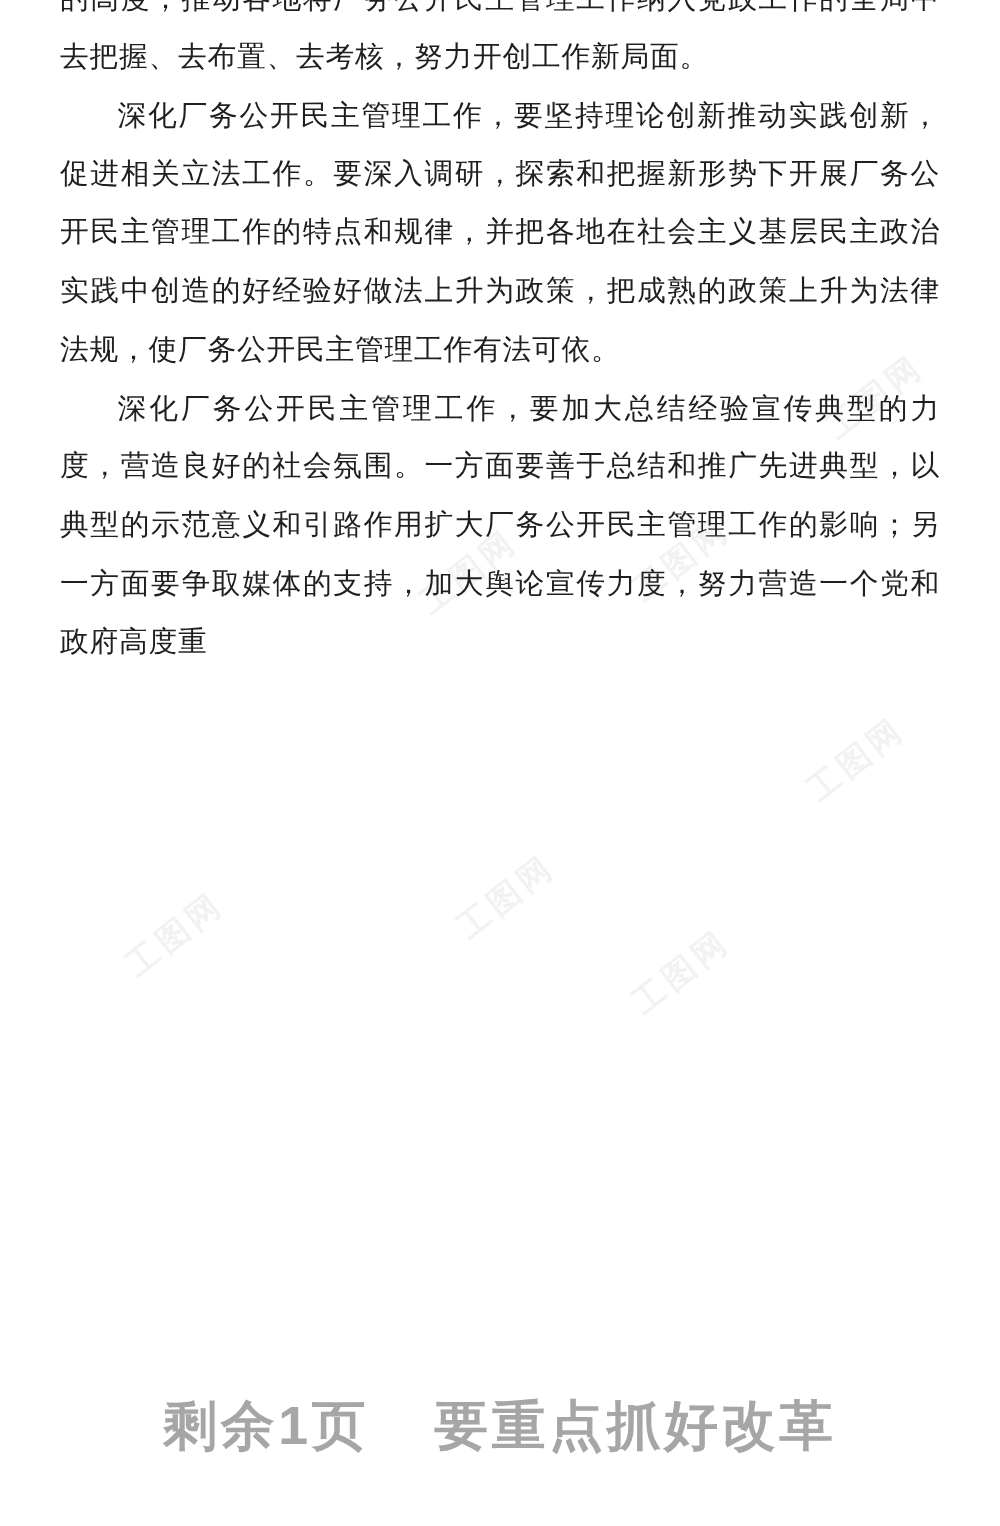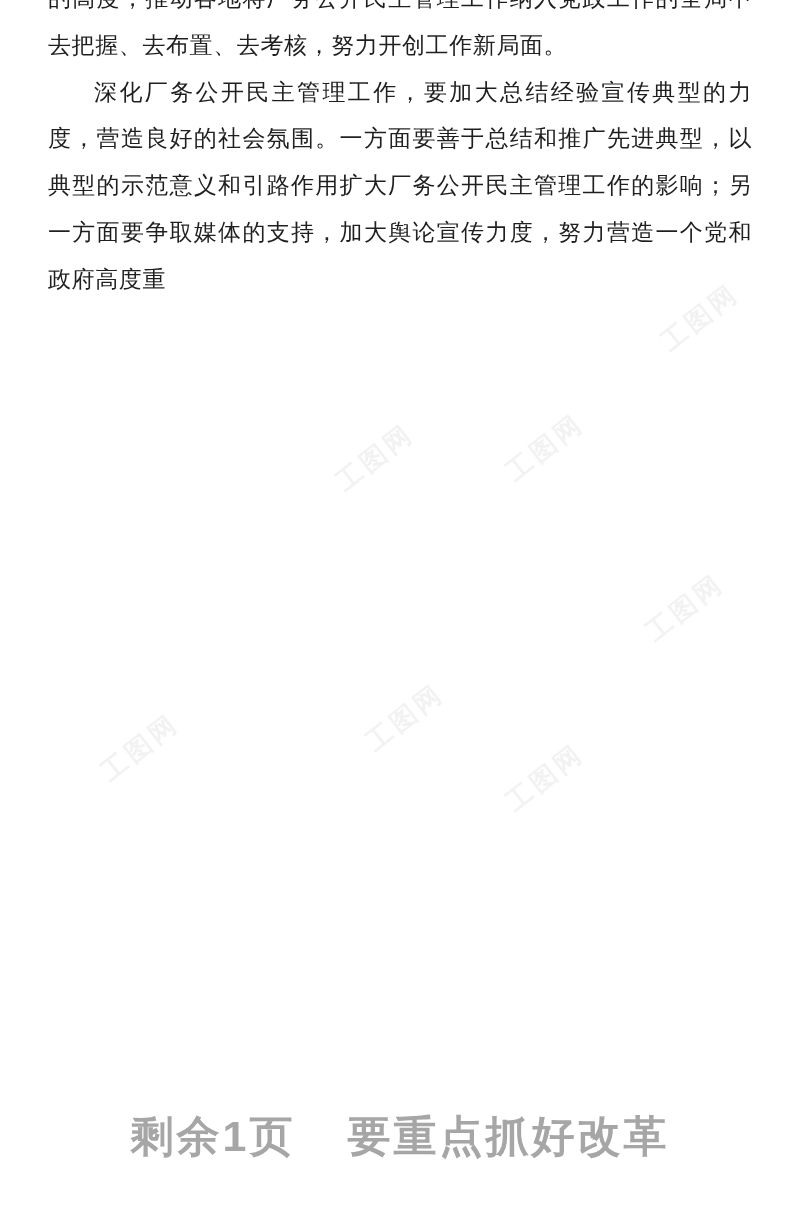--- a/index.html
+++ b/index.html
@@ -44,21 +44,21 @@
   .doc p.continuation { text-indent: 0; }
 
   
   .preview-banner {
     position: absolute;
     left: 0;
     right: 0;
     top: 1108px;
     height: 62px;
     display: flex;
-    align-items: flex-start;
+    align-items: flex-end;
     justify-content: center;
     gap: 52px;
     color: #a6a6a6;
     font-weight: bold;
     font-size: 43px;
     letter-spacing: 3px;
     font-family: "Liberation Sans", "DejaVu Sans", sans-serif;
     white-space: nowrap;
   }
 </style>
@@ -72,20 +72,21 @@
     <span class="wm" style="left:500px; top:430px;">工图网</span>
     <span class="wm" style="left:655px; top:300px;">工图网</span>
     <span class="wm" style="left:95px;  top:730px;">工图网</span>
     <span class="wm" style="left:360px; top:700px;">工图网</span>
     <span class="wm" style="left:640px; top:590px;">工图网</span>
     <span class="wm" style="left:500px; top:760px;">工图网</span>
   </div>
 
   <div class="doc">
     <p class="continuation">的高度，推动各地将厂务公开民主管理工作纳入党政工作的全局中去把握、去布置、去考核，努力开创工作新局面。</p>
+    <p>深化厂务公开民主管理工作，要坚持理论创新推动实践创新，促进相关立法工作。要深入调研，探索和把握新形势下开展厂务公开民主管理工作的特点和规律，并把各地在社会主义基层民主政治实践中创造的好经验好做法上升为政策，把成熟的政策上升为法律法规，使厂务公开民主管理工作有法可依。</p>
     <p>深化厂务公开民主管理工作，要加大总结经验宣传典型的力度，营造良好的社会氛围。一方面要善于总结和推广先进典型，以典型的示范意义和引路作用扩大厂务公开民主管理工作的影响；另一方面要争取媒体的支持，加大舆论宣传力度，努力营造一个党和政府高度重</p>
   </div>
 
   <div class="preview-banner">
     <span>剩余1页</span>
     <span>要重点抓好改革</span>
   </div>
 
 </div>
 

